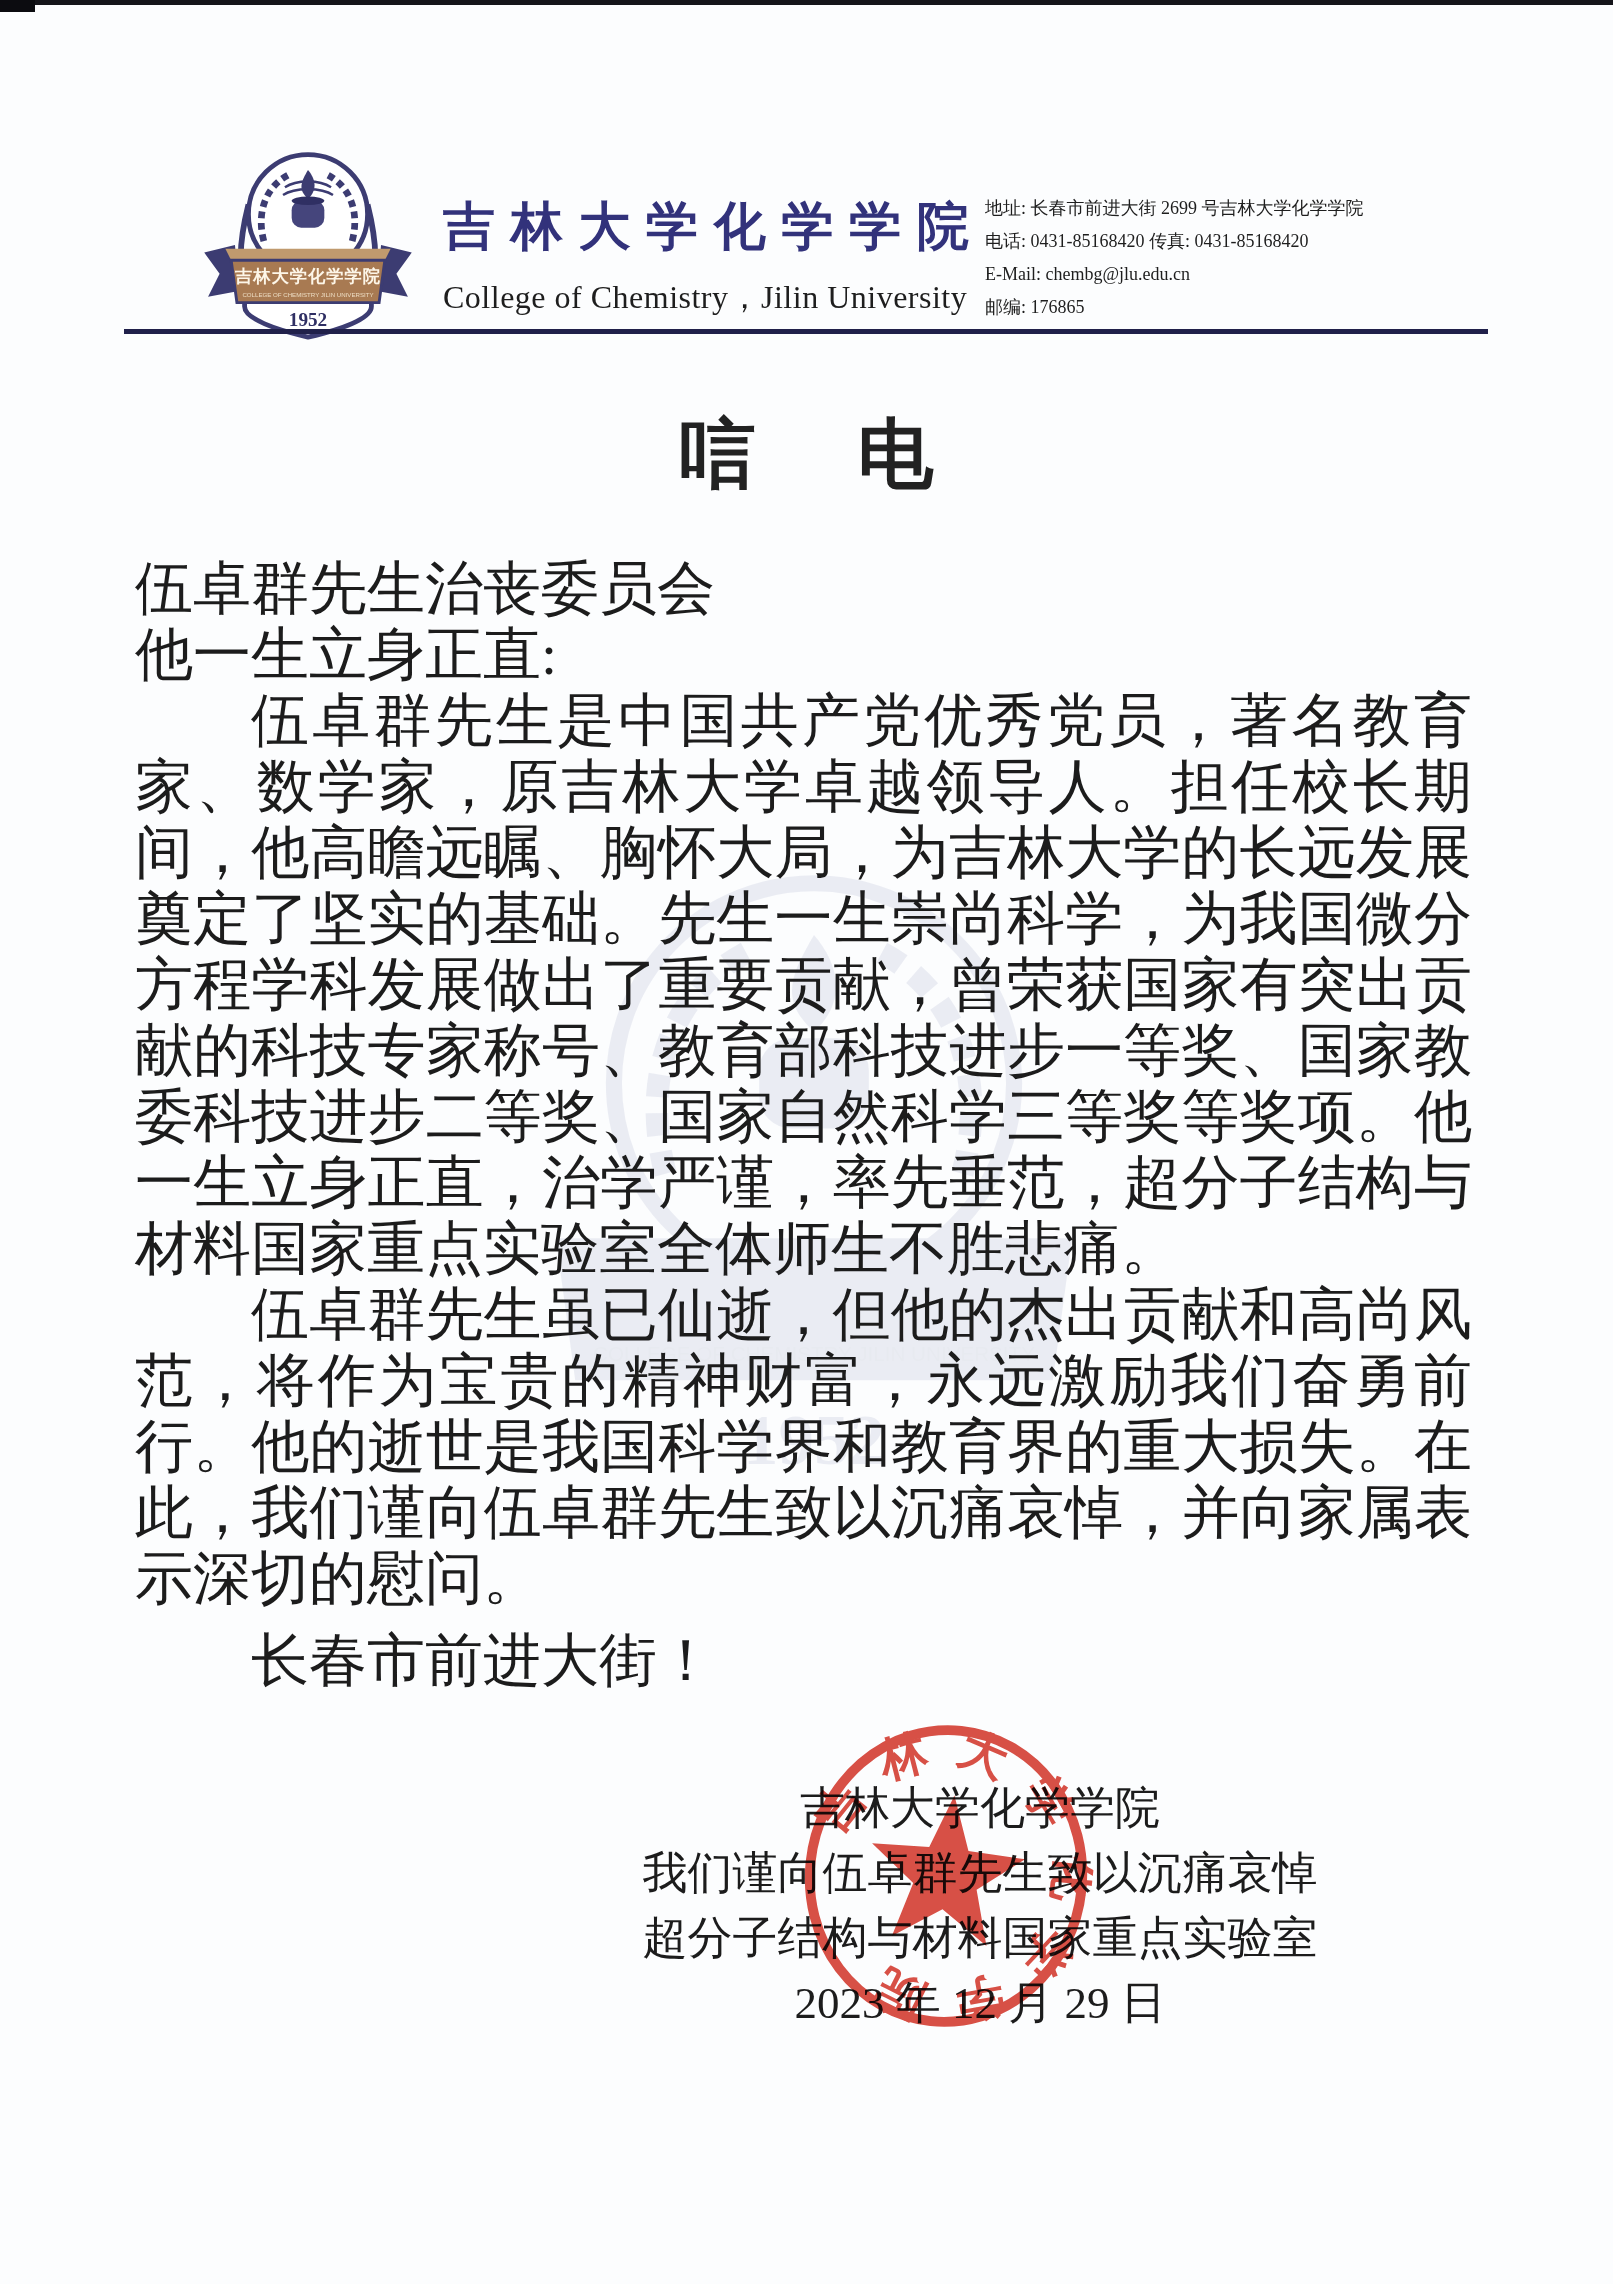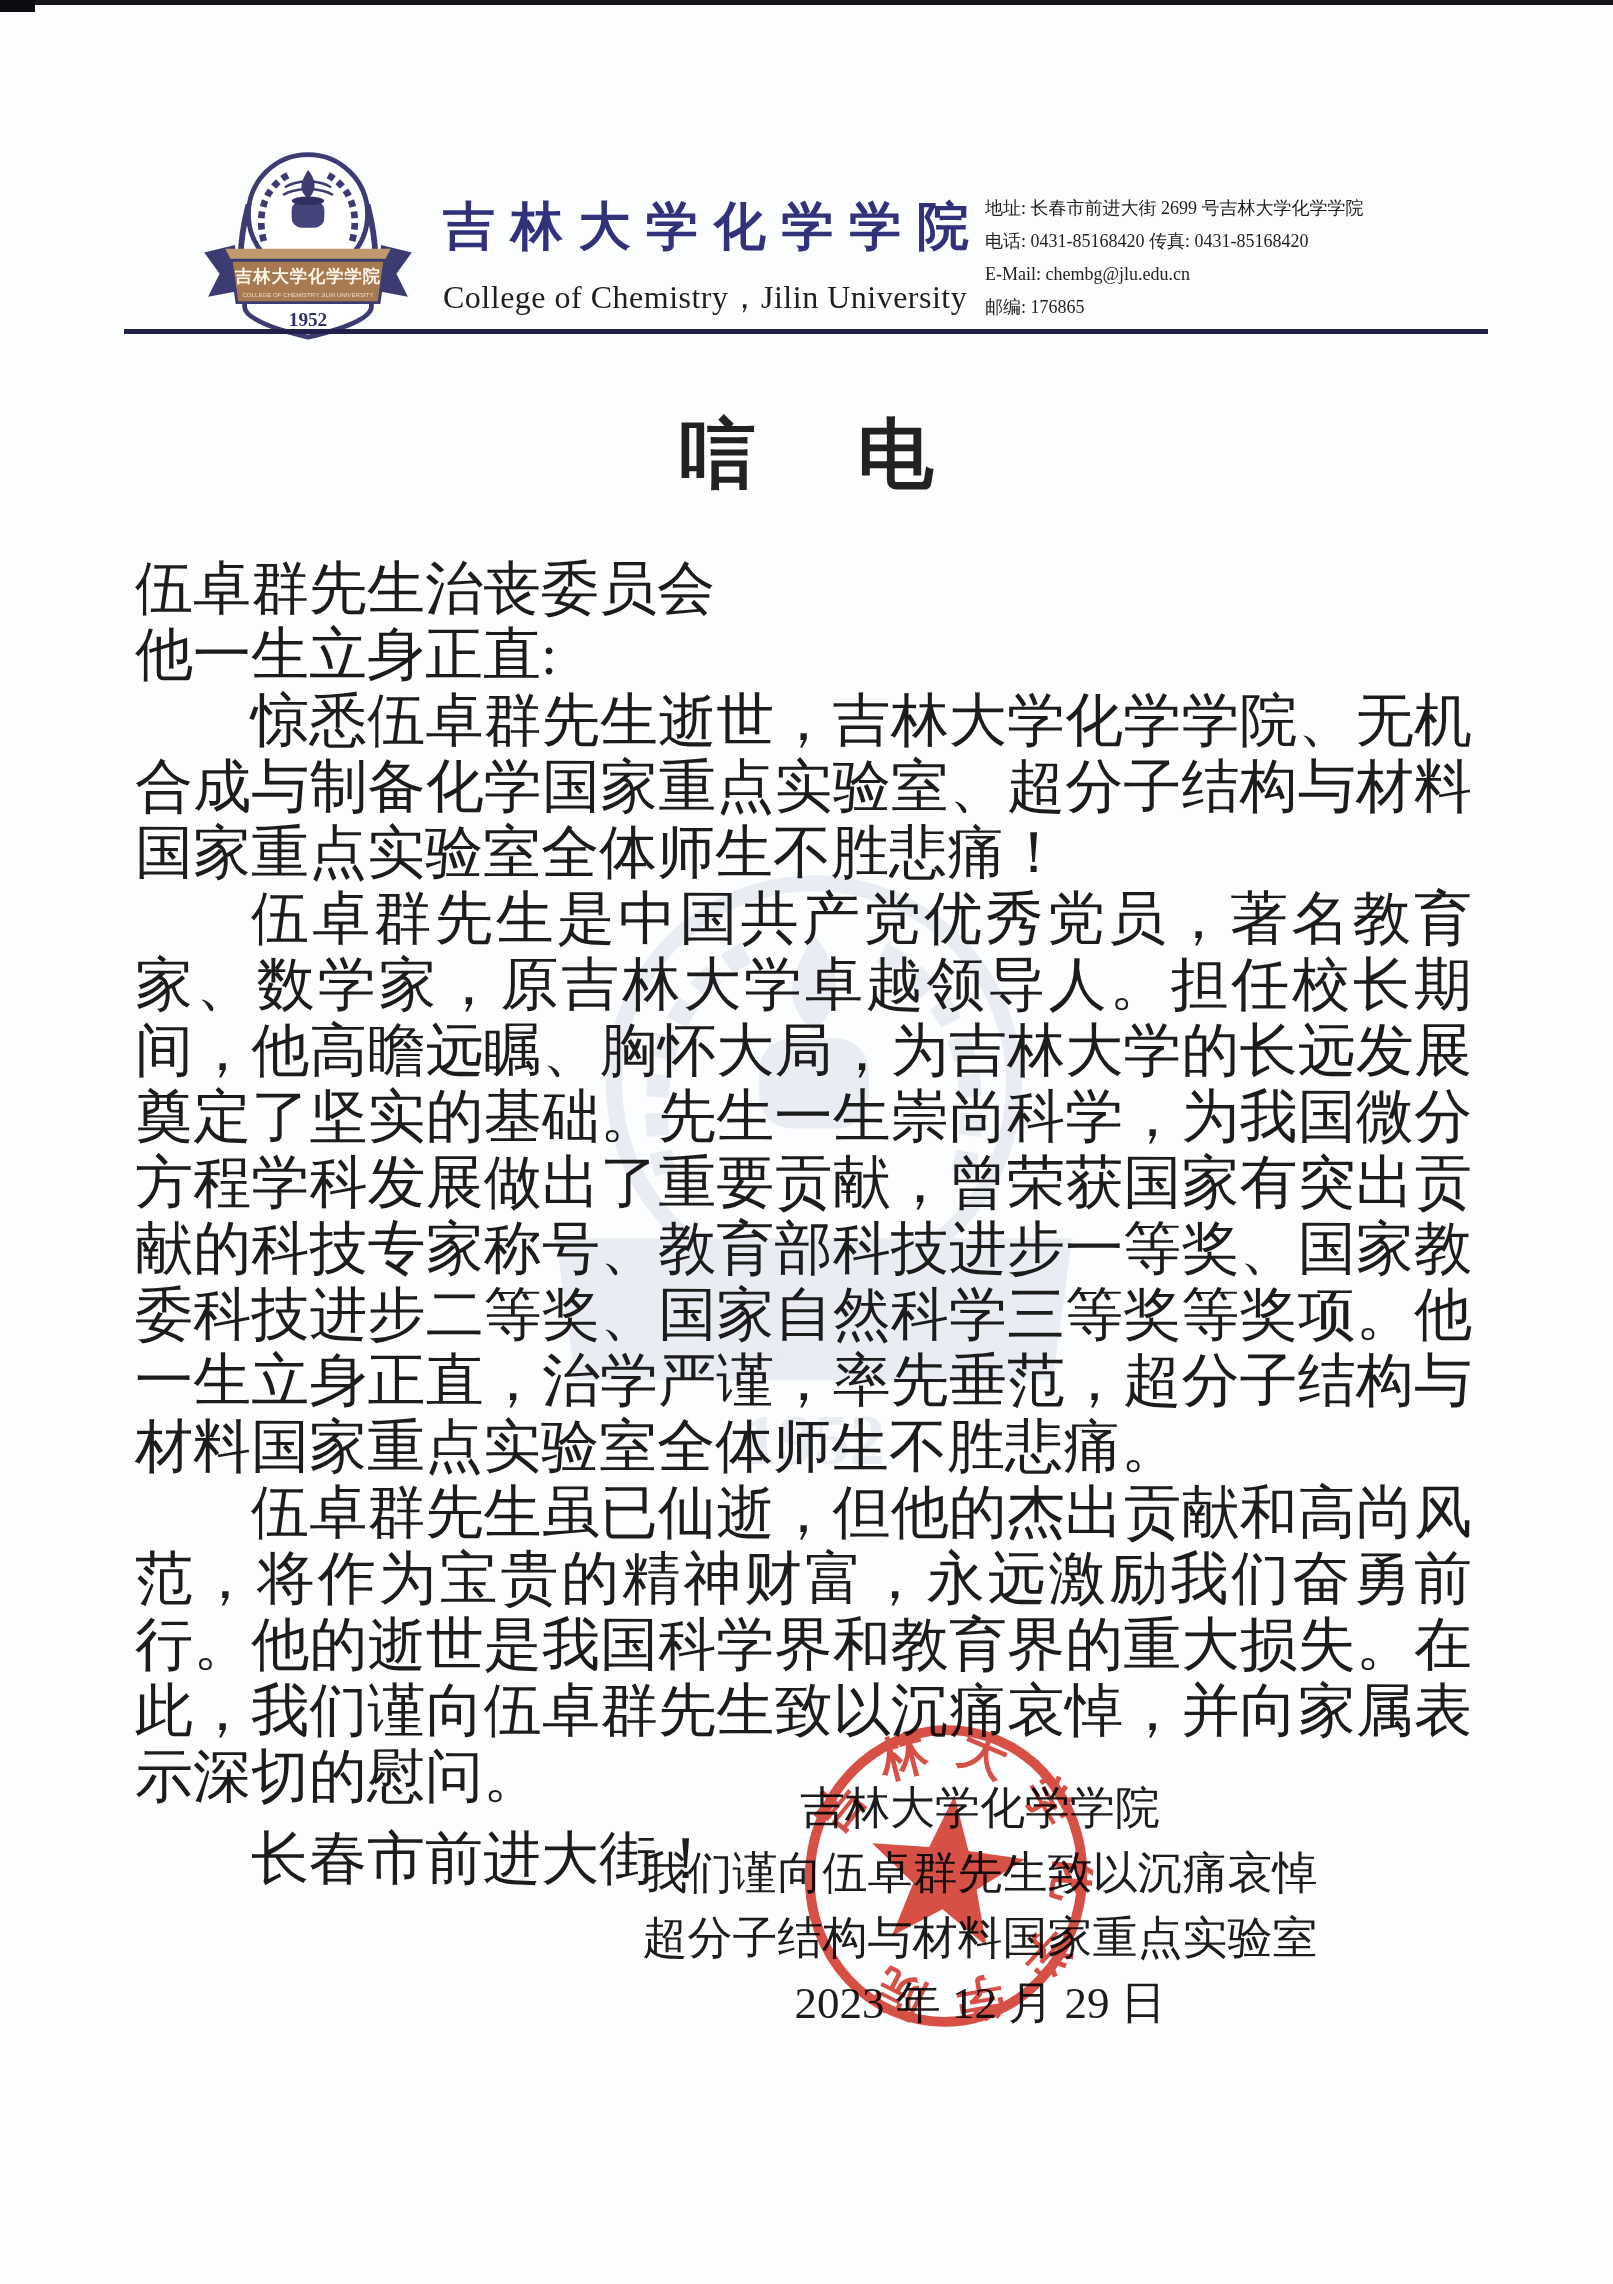--- a/index.html
+++ b/index.html
@@ -128,21 +128,20 @@
     <path d="M110,26 C103,38 99,46 110,56 C121,46 117,34 110,26 Z" fill="#3c4a8a"></path>
     <rect x="93" y="58" width="34" height="28" rx="10" fill="#3c4a8a"></rect>
     <polygon points="30,120 190,120 184,164 36,164" fill="#3c4a8a"></polygon>
     <text x="110" y="158" text-anchor="middle" font-size="6.4" fill="#1c2a66" font-family="Liberation Sans, DejaVu Sans, sans-serif">COLLEGE OF CHEMISTRY JILIN UNIVERSITY</text>
     <text x="110" y="190" text-anchor="middle" font-size="22" font-weight="700" fill="#3c4a8a" font-family="Liberation Serif, DejaVu Serif, serif">1952</text>
   </svg>
 
   <div class="letter-body">
     <p>伍卓群先生治丧委员会</p>
     <p>他一生立身正直:</p>
-    <p class="indent">惊悉伍卓群先生逝世，吉林大学化学学院、无机合成与制备化学国家重点实验室、超分子结构与材料国家重点实验室全体师生不胜悲痛！</p>
     <p class="indent">伍卓群先生是中国共产党优秀党员，著名教育家、数学家，原吉林大学卓越领导人。担任校长期间，他高瞻远瞩、胸怀大局，为吉林大学的长远发展奠定了坚实的基础。先生一生崇尚科学，为我国微分方程学科发展做出了重要贡献，曾荣获国家有突出贡献的科技专家称号、教育部科技进步一等奖、国家教委科技进步二等奖、国家自然科学三等奖等奖项。他一生立身正直，治学严谨，率先垂范，超分子结构与材料国家重点实验室全体师生不胜悲痛。</p>
     <p class="indent">伍卓群先生虽已仙逝，但他的杰出贡献和高尚风范，将作为宝贵的精神财富，永远激励我们奋勇前行。他的逝世是我国科学界和教育界的重大损失。在此，我们谨向伍卓群先生致以沉痛哀悼，并向家属表示深切的慰问。</p>
     <p class="tribute">长春市前进大街！</p>
   </div>
 
   <div class="signature">
     <div>吉林大学化学学院</div>
     <div>我们谨向伍卓群先生致以沉痛哀悼</div>
     <div>超分子结构与材料国家重点实验室</div>
     <div>2023 年 12 月 29 日</div>

